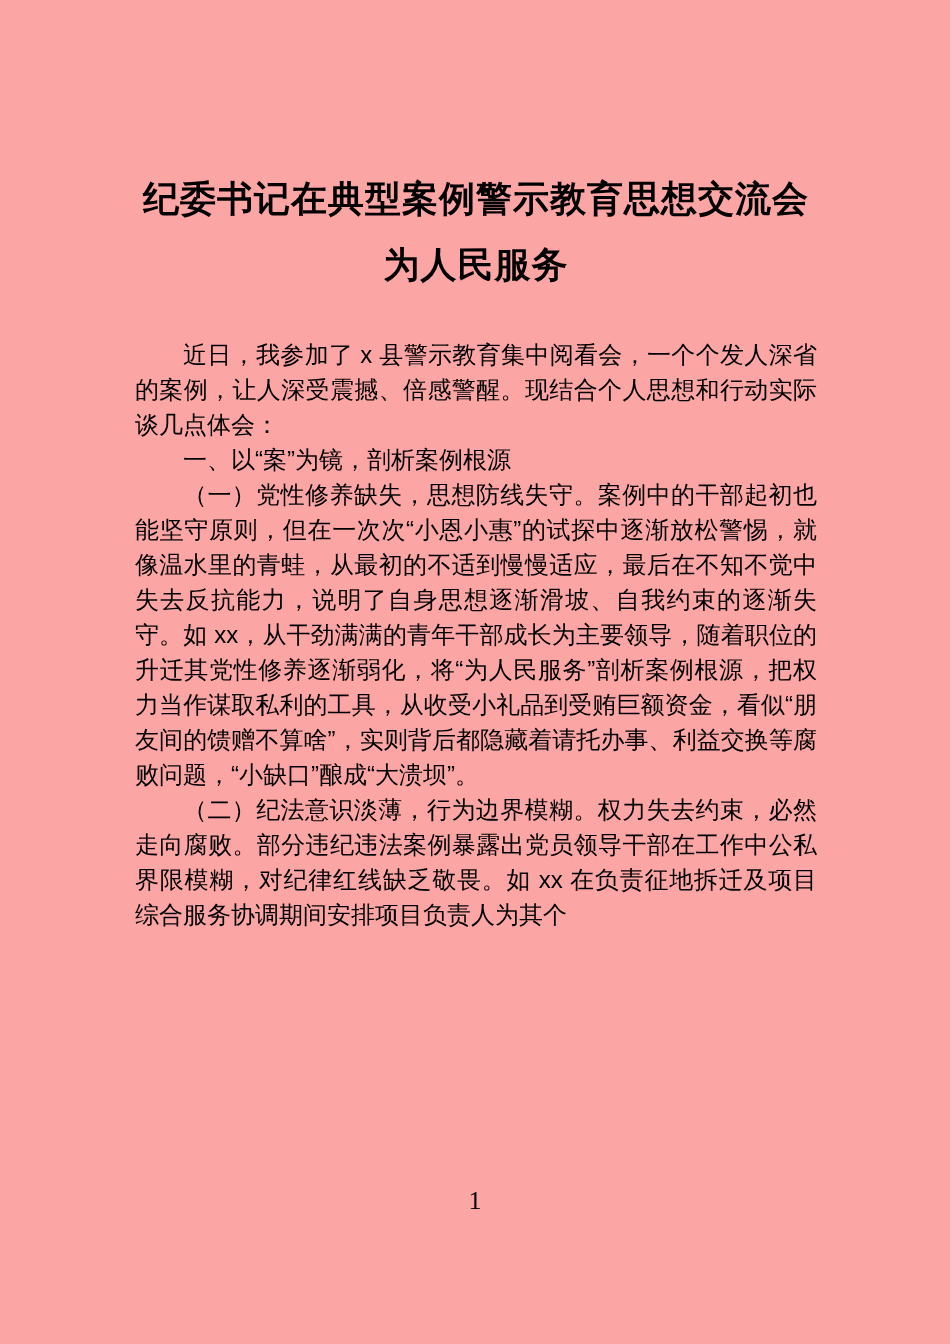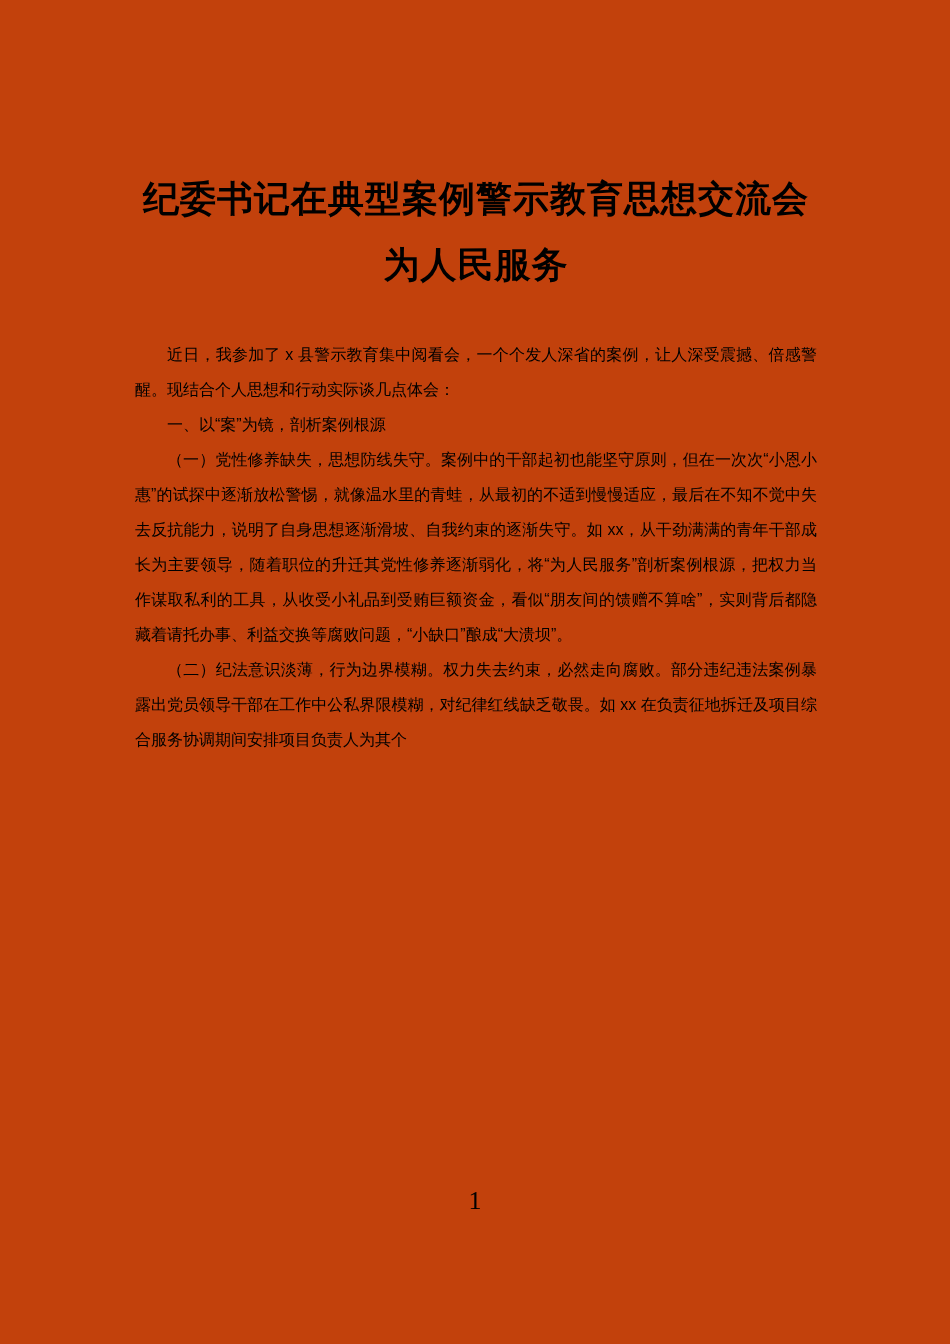--- a/index.html
+++ b/index.html
@@ -4,42 +4,42 @@
 <style>
   html, body {
     margin: 0;
     padding: 0;
     background: #ffffff;
   }
   .page {
     position: relative;
     width: 950px;
     height: 1344px;
-    background: #c2410c;
+    background: #fca5a5;
     color: #000000;
     overflow: hidden;
     font-family: "Liberation Sans", "DejaVu Sans", sans-serif;
   }
   .title {
     margin: 0 0 0 135px;
     padding-top: 166px;
     width: 682px;
     font-size: 36px;
     line-height: 66px;
     font-weight: bold;
     text-align: center;
     letter-spacing: 1px;
   }
   .title .tline {
     display: block;
   }
   .doc-body {
     width: 682px;
     margin: 39px 11px 0 135px;
-    font-size: 16px;
+    font-size: 24px;
     line-height: 35px;
     text-align: justify;
     text-justify: inter-character;
   }
   .doc-body p {
     margin: 0;
     text-indent: 2em;
   }
   .doc-body p.bold {
     font-weight: normal;

